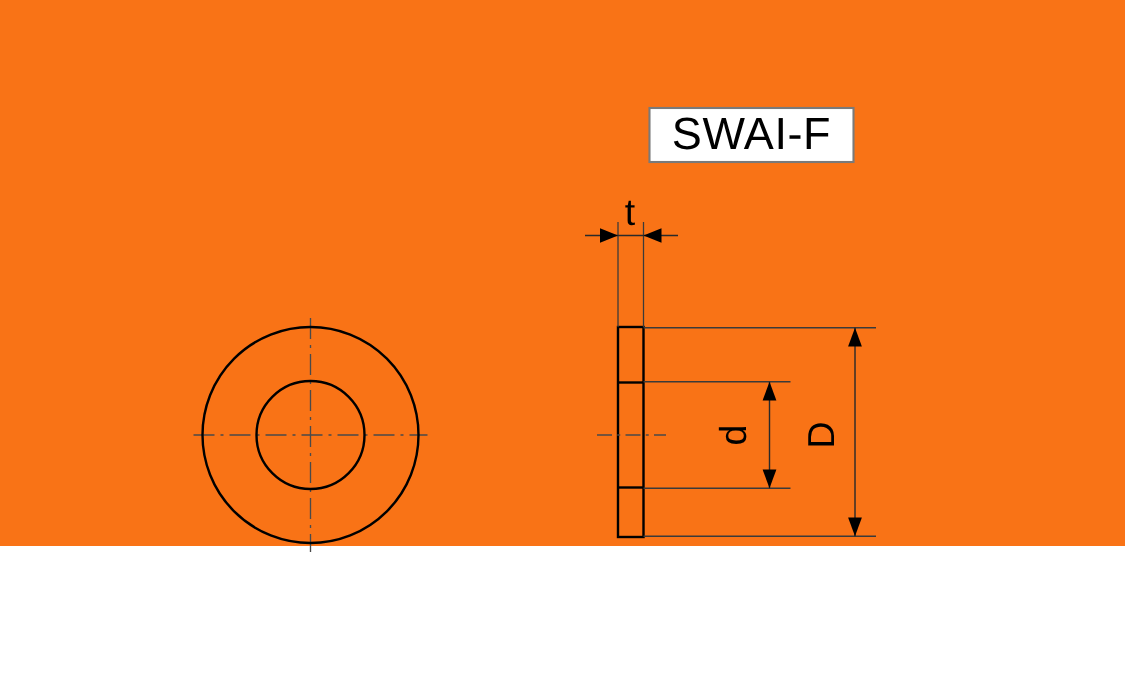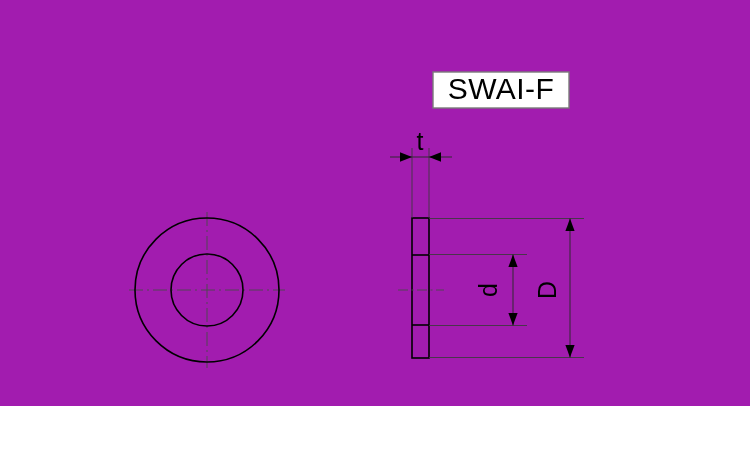--- a/index.html
+++ b/index.html
@@ -9,22 +9,22 @@
   }
   body {
     width: 750px;
     height: 450px;
     overflow: hidden;
     font-family: "Liberation Sans", sans-serif;
   }
   #drawing-root {
     position: relative;
     width: 750px;
-    height: 406px;
-    background: #a21caf;
+    height: 364px;
+    background: #f97316;
   }
   svg#technical-drawing {
     display: block;
     width: 750px;
     height: 450px;
   }
   .outline {
     fill: none;
     stroke: #000000;
     stroke-width: 1.6;

